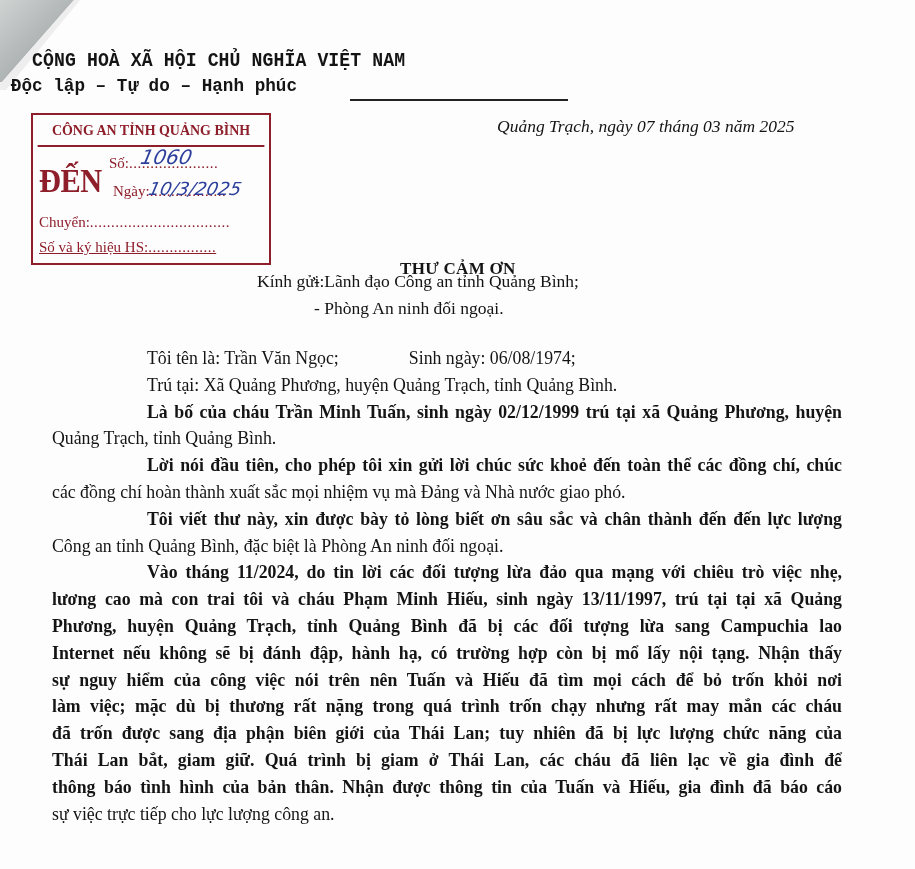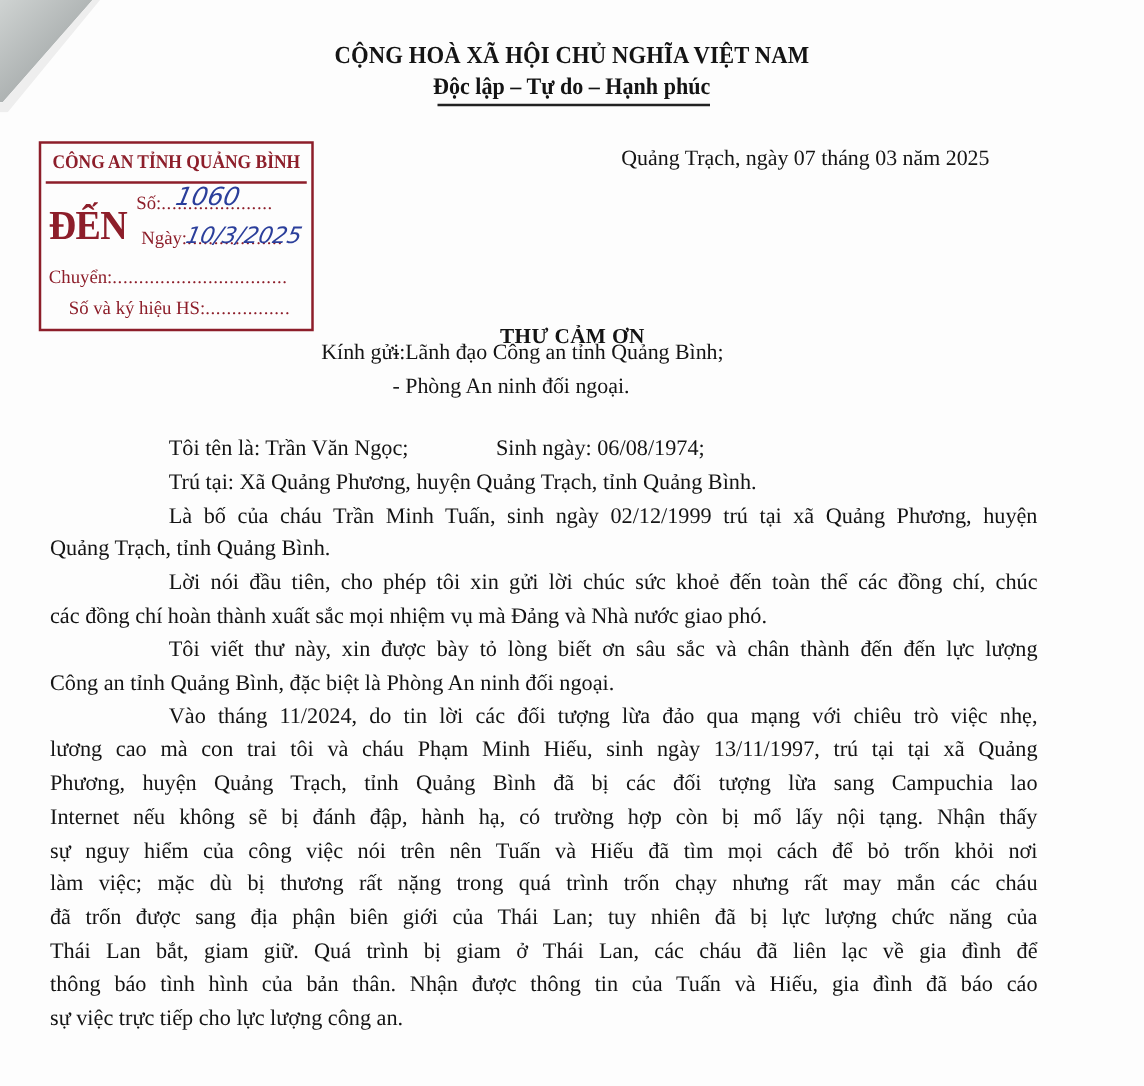--- a/index.html
+++ b/index.html
@@ -12,70 +12,70 @@
     .corner {
       position: absolute; left: 0; top: 0; width: 78px; height: 82px;
       background: linear-gradient(135deg, #cfd3d2 0%, #a9aeae 60%, #b8bcbc 100%);
       clip-path: polygon(0 0, 74px 0, 2px 82px, 0 82px);
     }
     .corner-edge {
       position: absolute; left: 0; top: 0; width: 80px; height: 90px;
       clip-path: polygon(74px 0, 80px 0, 6px 90px, 0 90px, 0 82px, 2px 82px);
       background: #eeeeee;
     }
-    .header { position: absolute; top: 32px; left: 0; width: 915px; text-align: center; }
+    .header { position: absolute; top: 48px; left: 0; width: 915px; text-align: left; font-family: Liberation Mono, monospace; }
     .nation {
       font-size: 19.5px; font-weight: bold; letter-spacing: 0.1px; line-height: 26px;
       transform: scaleX(0.93); transform-origin: center;
     }
     .motto {
       display: inline-block; font-size: 19px; font-weight: bold; line-height: 24px;
       transform: scaleX(0.93);
     }
     .motto-line { width: 218px; height: 1.5px; background: #222; margin: 1px auto 0; position: relative; left: 1px; }
 
     .stamp {
-      position: absolute; left: 31px; top: 113px; width: 220px; height: 152px;
+      position: absolute; left: 31px; top: 113px; width: 240px; height: 152px;
       border: 2px solid #8d1e2a; box-sizing: border-box; color: #8d1e2a;
     }
     .stamp-title {
       height: 30px; border-bottom: 2px solid #8d1e2a; text-align: center;
       font-weight: bold; font-size: 15.5px; line-height: 30px; white-space: nowrap;
       transform: scaleX(0.9); transform-origin: center; margin: 0 -8px;
     }
     .stamp-den {
       position: absolute; left: 6px; top: 48px; font-size: 33px; font-weight: bold;
       transform: scaleX(0.92); transform-origin: left; letter-spacing: -0.5px;
     }
     .stamp-row { position: absolute; font-size: 15px; white-space: nowrap; }
     .dots { letter-spacing: 0.5px; }
     .hand {
       position: absolute; color: #2b3f9b; font-style: italic; font-family: "DejaVu Sans", sans-serif;
       font-size: 18px; white-space: nowrap; transform: skewX(-12deg);
     }
 
     .place-date {
-      position: absolute; left: 497px; top: 116px; font-size: 17.5px;
+      position: absolute; left: 497px; top: 116px; font-style: italic; font-size: 17.5px;
       white-space: nowrap;
     }
     .doc-title {
       position: absolute; left: 400px; top: 219px; font-size: 17px; font-weight: bold; white-space: nowrap;
       letter-spacing: 0.3px;
       margin-top: 40px;
     }
     .recipient-label { position: absolute; left: 229px; top: 271px; font-size: 17.5px; margin-left: 28px; }
     .recipient { position: absolute; left: 314px; font-size: 17.5px; white-space: nowrap; }
 
     .body-text {
-      position: absolute; left: 40px; top: 345px; width: 790px;
+      position: absolute; left: 52px; top: 345px; width: 790px;
       font-size: 17.8px; line-height: 26.8px;
     }
     .line { white-space: nowrap; height: 26.8px; }
     .indent { padding-left: 95px; }
-    .just { text-align: justify; text-align-last: justify; white-space: normal; }
+    .just { text-align: justify; text-align-last: justify; white-space: normal; font-weight: bold; }
     .tab-gap { display: inline-block; width: 70px; }
   </style>
 </head>
 <body>
 
 <div class="corner"></div>
 <div class="corner-edge"></div>
 
 <div class="header">
   <div class="nation">CỘNG HOÀ XÃ HỘI CHỦ NGHĨA VIỆT NAM</div>
@@ -90,21 +90,21 @@
     <span>Số:</span><span class="dots">.....................</span>
   </div>
   <div class="hand" style="left:108px; top:30px; font-size:20px;">1060</div>
   <div class="stamp-row" style="left:80px; top:68px;">
     <span>Ngày:</span><span class="dots">..................</span>
   </div>
   <div class="hand" style="left:116px; top:63px;">10/3/2025</div>
   <div class="stamp-row" style="left:6px; top:99px;">
     <span>Chuyển:</span><span class="dots">.................................</span>
   </div>
-  <div class="stamp-row" style="left:22px; top:124px;">
+  <div class="stamp-row" style="left:6px; top:124px;text-decoration:underline;">
     <span>Số và ký hiệu HS:</span><span class="dots">................</span>
   </div>
 </div>
 
 <div class="place-date">Quảng Trạch, ngày 07 tháng 03 năm 2025</div>
 
 <div class="doc-title">THƯ CẢM ƠN</div>
 
 <div class="recipient-label">Kính gửi:</div>
 <div class="recipient" style="top:271px;">- Lãnh đạo Công an tỉnh Quảng Bình;</div>

